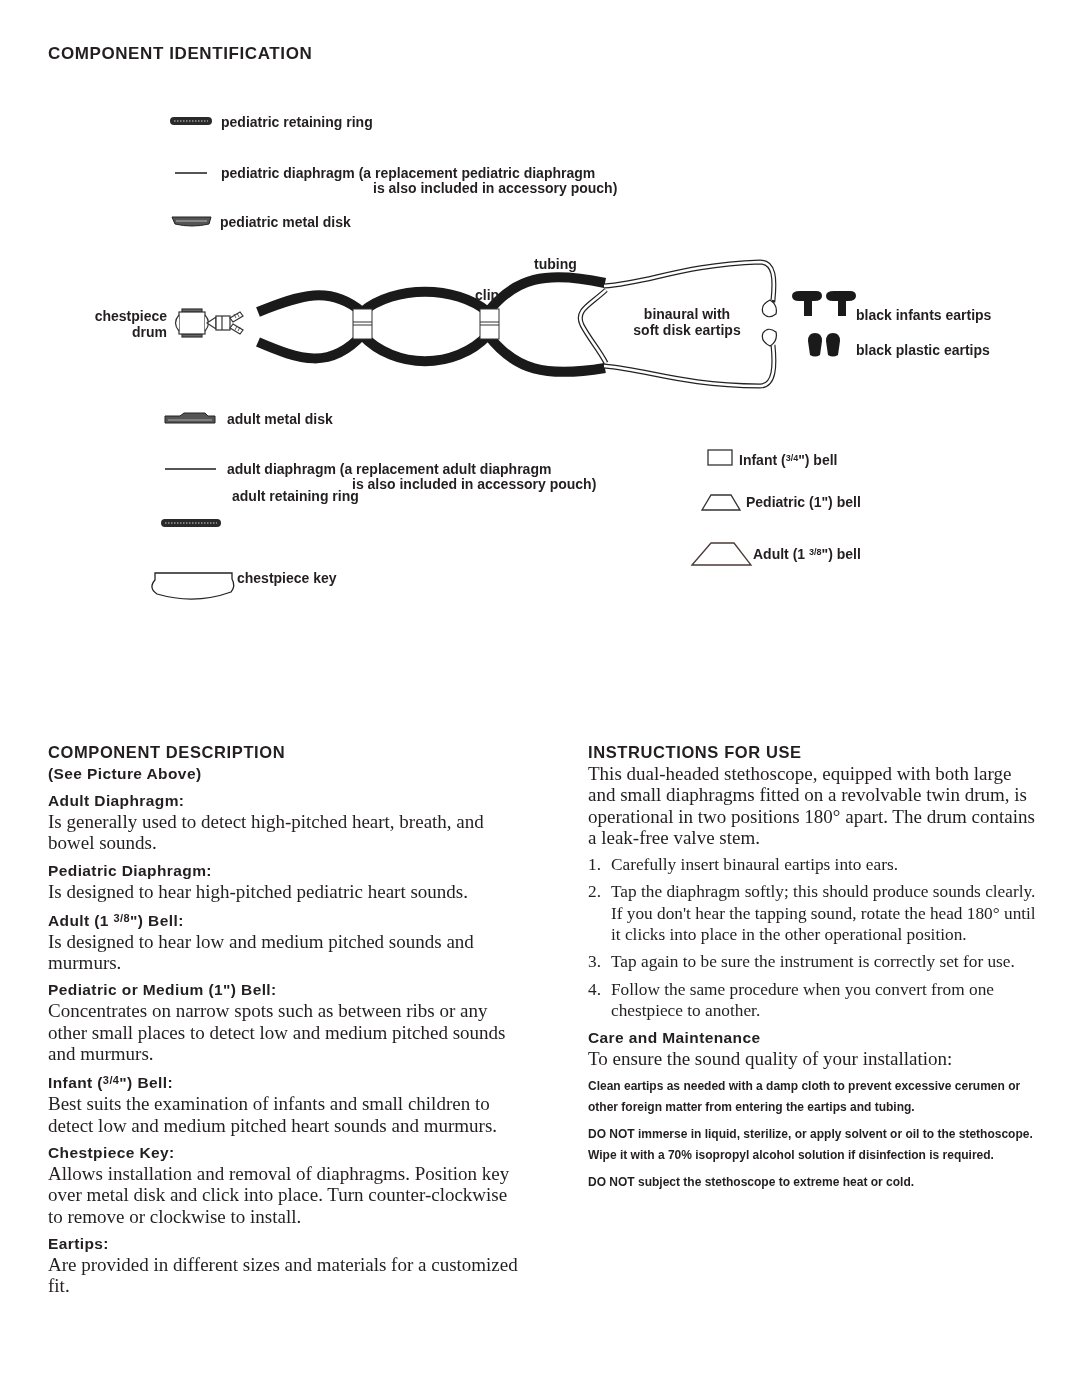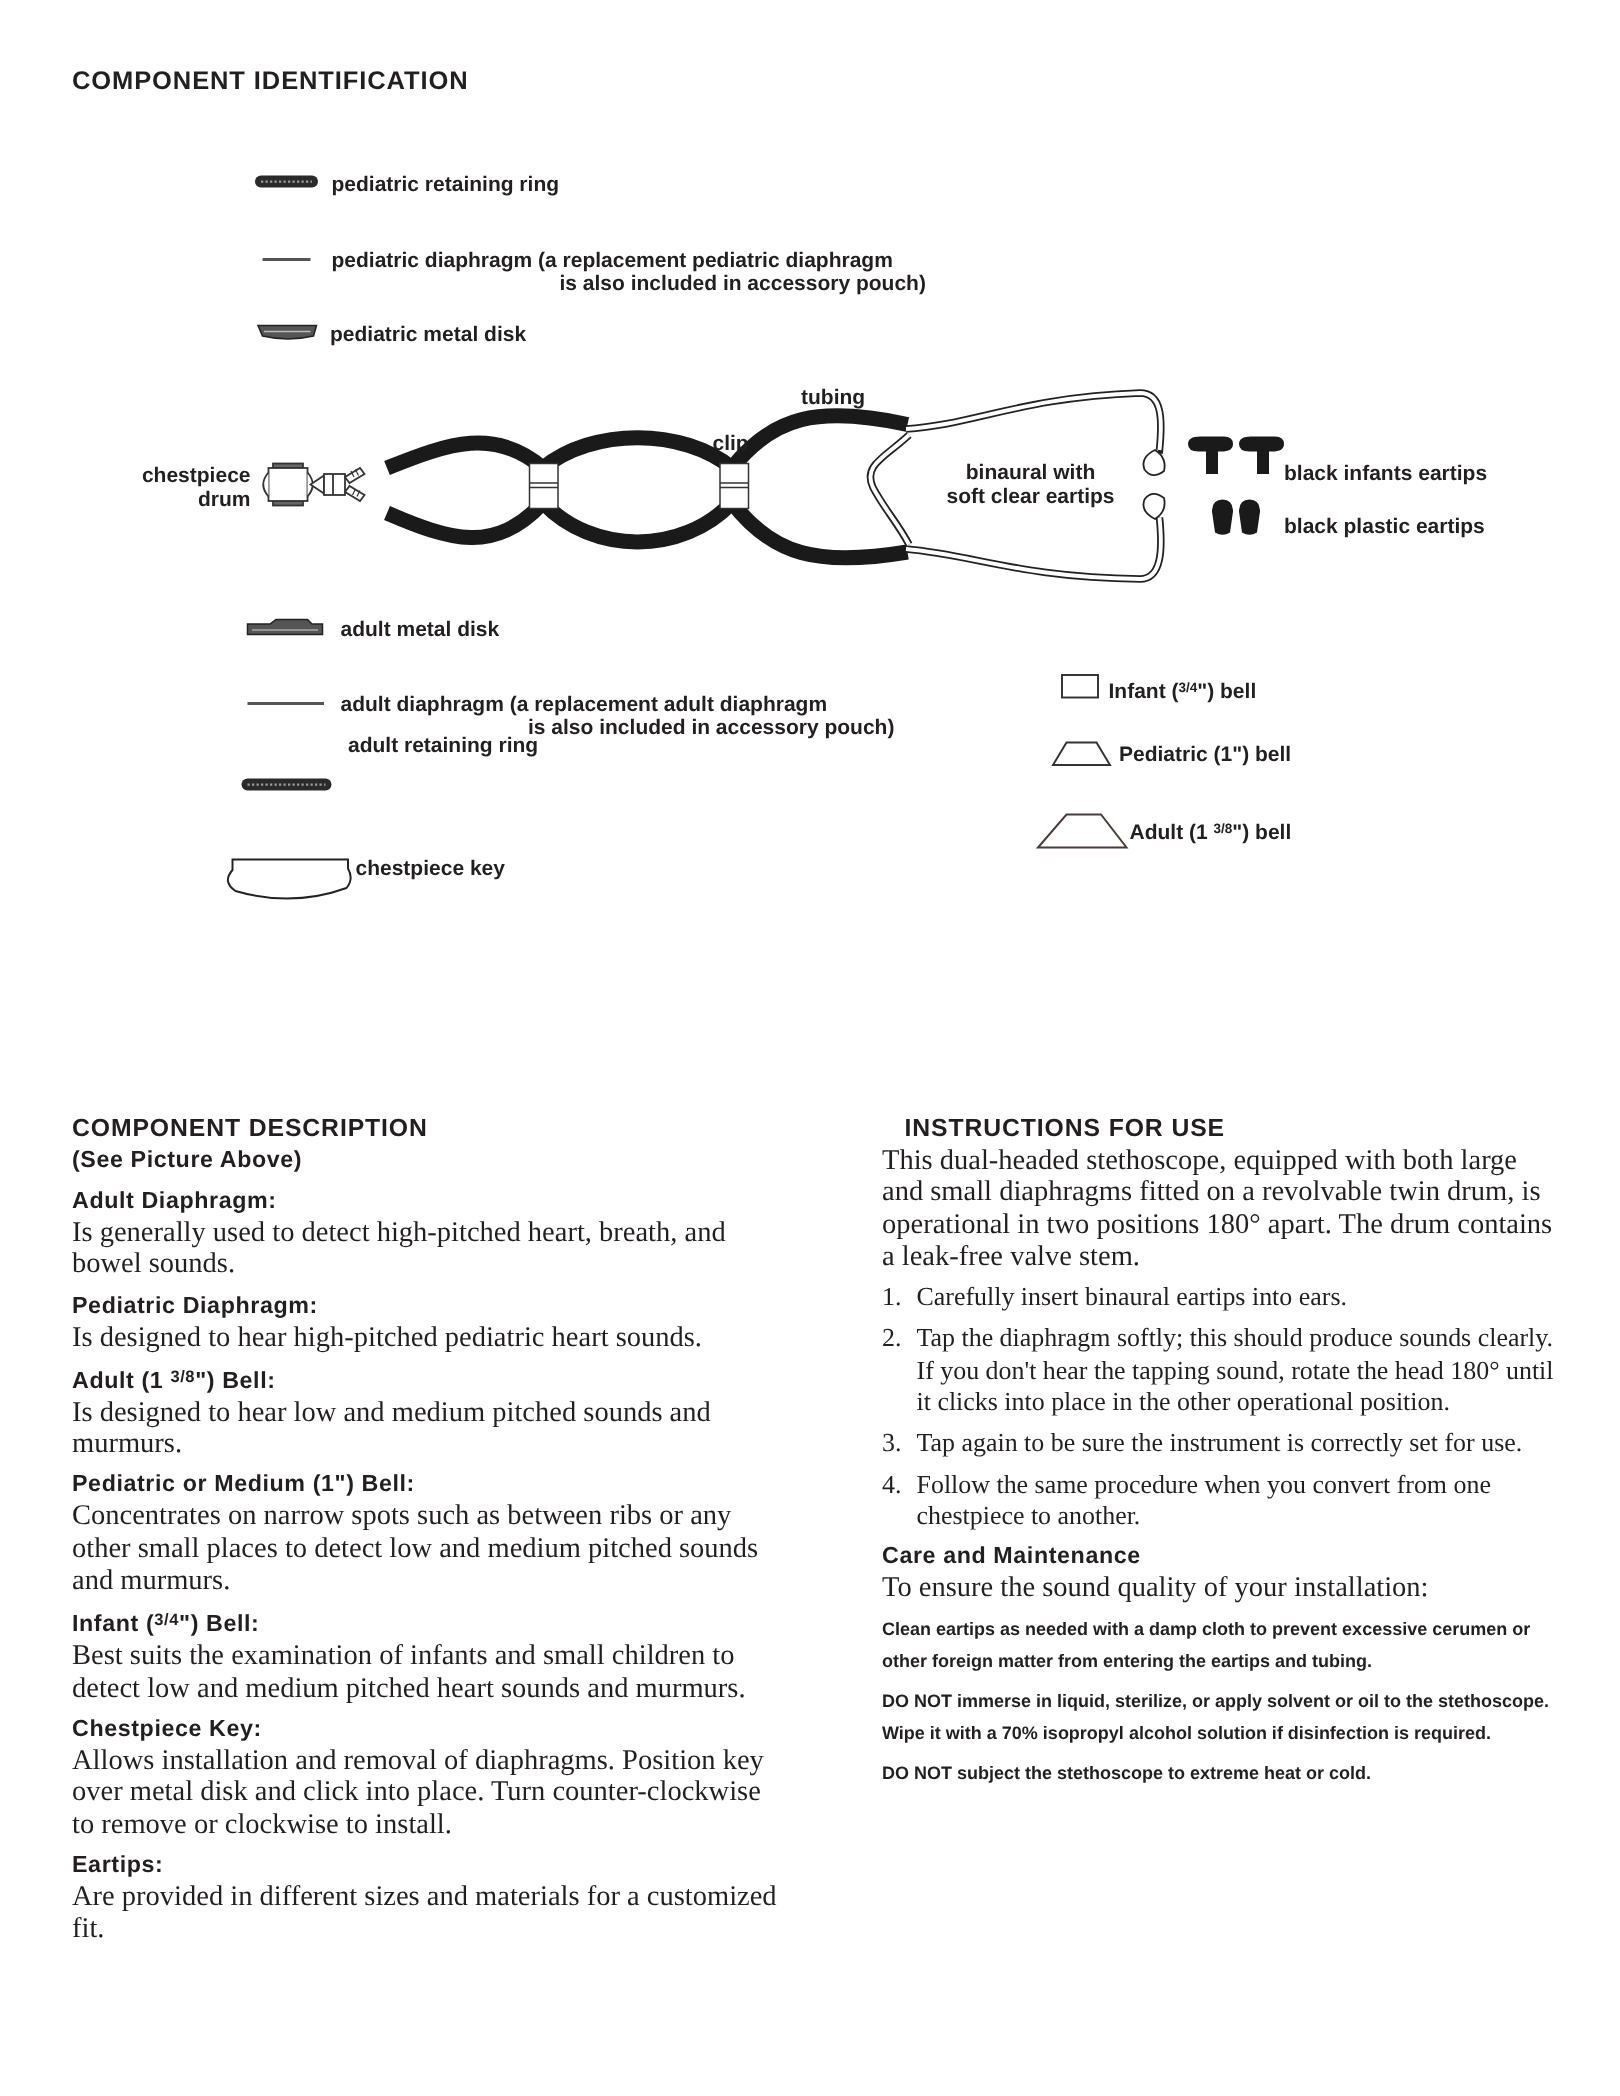--- a/index.html
+++ b/index.html
@@ -114,21 +114,21 @@
 <div class="abs lbl" style="left:220px; top:214px;">pediatric metal disk</div>
 
 <div class="abs lbl" style="left:534px; top:256px;">tubing</div>
 <div class="abs lbl" style="left:475px; top:287px;">clip</div>
 <div class="abs lbl" style="left:80px; top:308px; width:87px; text-align:right;">
   <div>chestpiece</div>
   <div>drum</div>
 </div>
 <div class="abs lbl" style="left:620px; top:306px; width:134px; text-align:center;">
   <div>binaural with</div>
-  <div>soft clear eartips</div>
+  <div>soft disk eartips</div>
 </div>
 <div class="abs lbl" style="left:856px; top:307px;">black infants eartips</div>
 <div class="abs lbl" style="left:856px; top:342px;">black plastic eartips</div>
 
 <div class="abs lbl" style="left:227px; top:411px;">adult metal disk</div>
 <div class="abs lbl" style="left:227px; top:461px;">adult diaphragm (a replacement adult diaphragm</div>
 <div class="abs lbl" style="left:352px; top:476px;">is also included in accessory pouch)</div>
 <div class="abs lbl" style="left:232px; top:488px;">adult retaining ring</div>
 <div class="abs lbl" style="left:237px; top:570px;">chestpiece key</div>
 
@@ -170,21 +170,21 @@
     <p class="para">Allows installation and removal of diaphragms. Position key over metal disk and click into place. Turn counter-clockwise to remove or clockwise to install.</p>
   </div>
   <div class="gap"></div>
   <div>
     <div class="sub">Eartips:</div>
     <p class="para">Are provided in different sizes and materials for a customized fit.</p>
   </div>
 </div>
 
 <div class="col" style="left:588px; top:742px; width:450px;">
-  <div class="h1" style="font-size:16.5px; line-height:21px;margin-left:15px;">INSTRUCTIONS FOR USE</div>
+  <div class="h1" style="font-size:16.5px; line-height:21px;">INSTRUCTIONS FOR USE</div>
   <p class="para" style="margin-bottom:6px;">This dual-headed stethoscope, equipped with both large and small diaphragms fitted on a revolvable twin drum, is operational in two positions 180° apart. The drum contains a leak-free valve stem.</p>
   <ol class="steps">
     <li>
         <span class="n">1.</span>
         <span>Carefully insert binaural eartips into ears.</span>
       </li>
     <li>
         <span class="n">2.</span>
         <span>Tap the diaphragm softly; this should produce sounds clearly. If you don't hear the tapping sound, rotate the head 180° until it clicks into place in the other operational position.</span>
       </li>

